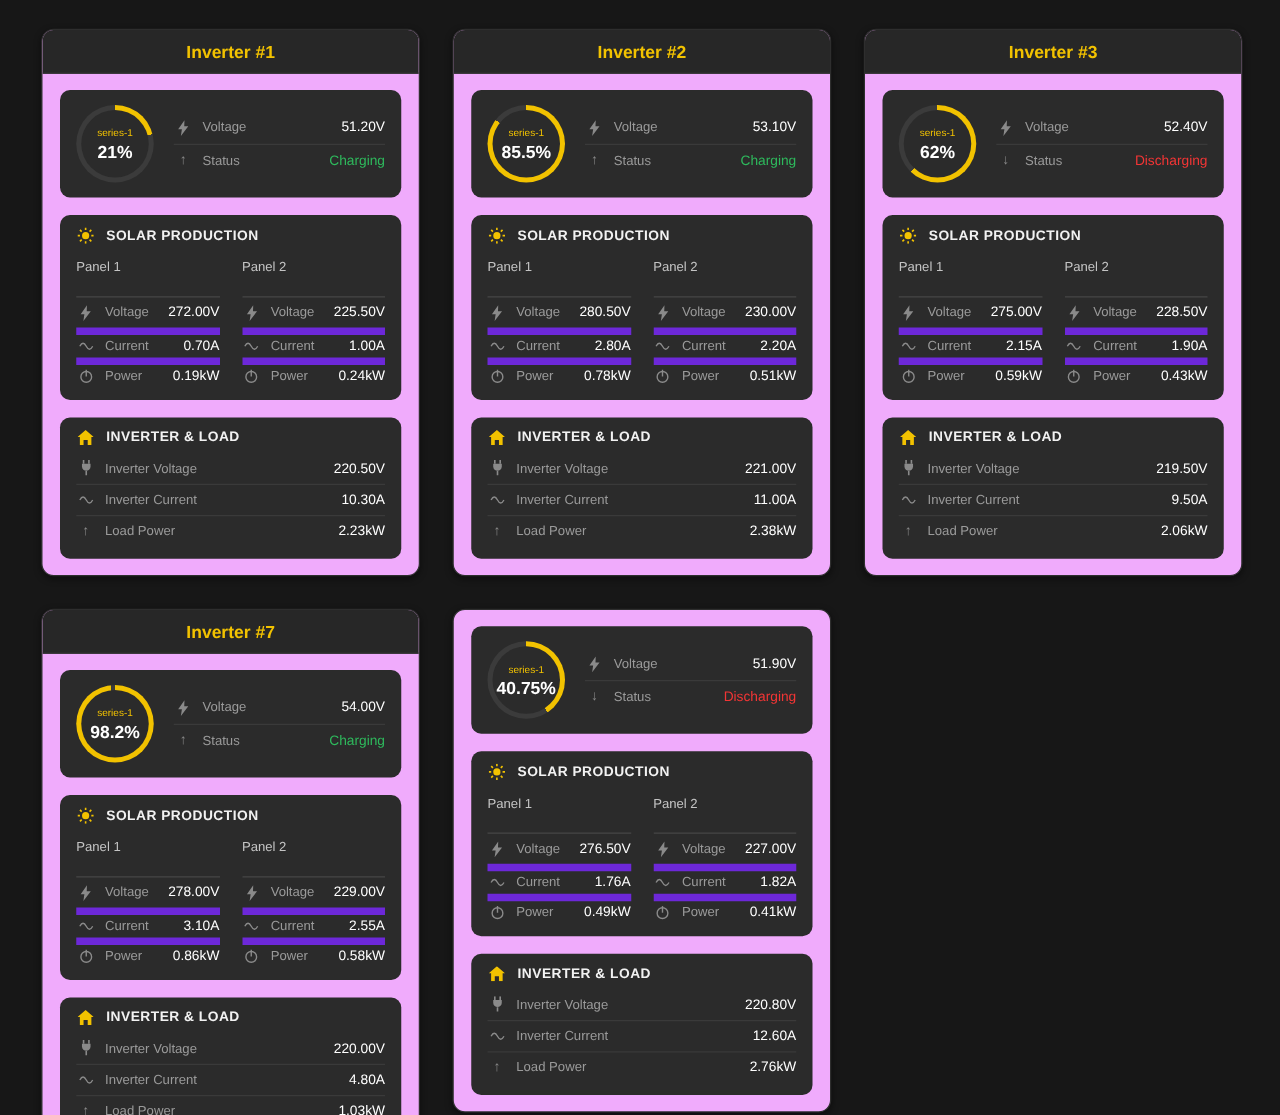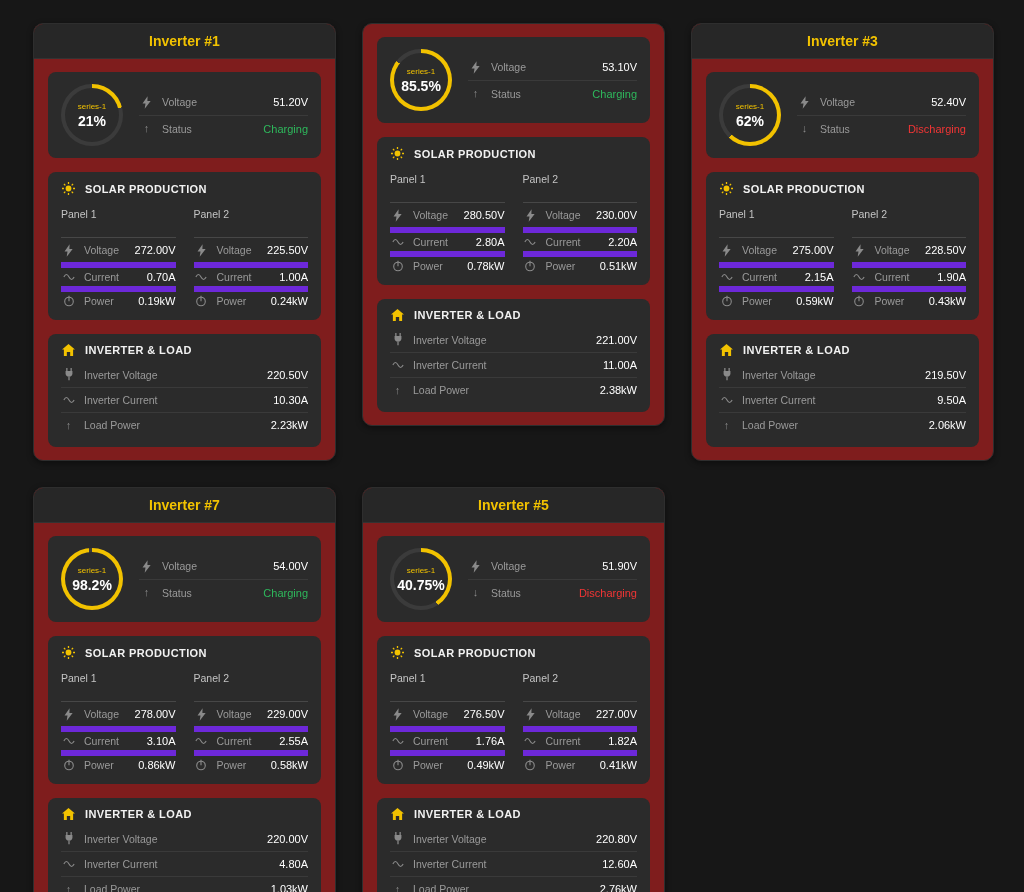--- a/index.html
+++ b/index.html
@@ -10,21 +10,21 @@
     -webkit-font-smoothing:antialiased;
   }
   .grid {
     display:grid;
     grid-template-columns:repeat(3,303px);
     gap:26px;
     padding:23px 0 0 33px;
     align-items:start;
   }
   .card {
-    background:#7f1d1d;
+    background:#f0abfc;
     border:1px solid #2e2e2e;
     border-radius:10px;
     overflow:hidden;
     box-shadow:0 2px 6px rgba(0,0,0,.45);
   }
   .card-header {
     background:#272727;
     border-bottom:1px solid #333;
     padding:9px 10px;
     text-align:center;
@@ -234,20 +234,23 @@
             <span class="lbl">Load Power</span>
             <span class="val">2.23kW</span>
           </div>
         </div>
       </section>
 
     </div>
   </article>
 
   <article class="card">
+    <header class="card-header">
+      <h2 class="card-title">Inverter #2</h2>
+    </header>
     <div class="card-body">
 
       <section class="block battery">
         <div class="donut" style="background: conic-gradient(rgb(242, 194, 0) 307.8deg, rgb(59, 59, 59) 0deg);">
           <div class="donut-hole">
             <span class="series">series-1</span>
             <span class="pct">85.5%</span>
           </div>
         </div>
         <div class="battery-rows">
@@ -687,23 +690,20 @@
             <span class="lbl">Load Power</span>
             <span class="val">1.03kW</span>
           </div>
         </div>
       </section>
 
     </div>
   </article>
 
   <article class="card">
-    <header class="card-header">
-      <h2 class="card-title">Inverter #5</h2>
-    </header>
     <div class="card-body">
 
       <section class="block battery">
         <div class="donut" style="background: conic-gradient(rgb(242, 194, 0) 146.7deg, rgb(59, 59, 59) 0deg);">
           <div class="donut-hole">
             <span class="series">series-1</span>
             <span class="pct">40.75%</span>
           </div>
         </div>
         <div class="battery-rows">

